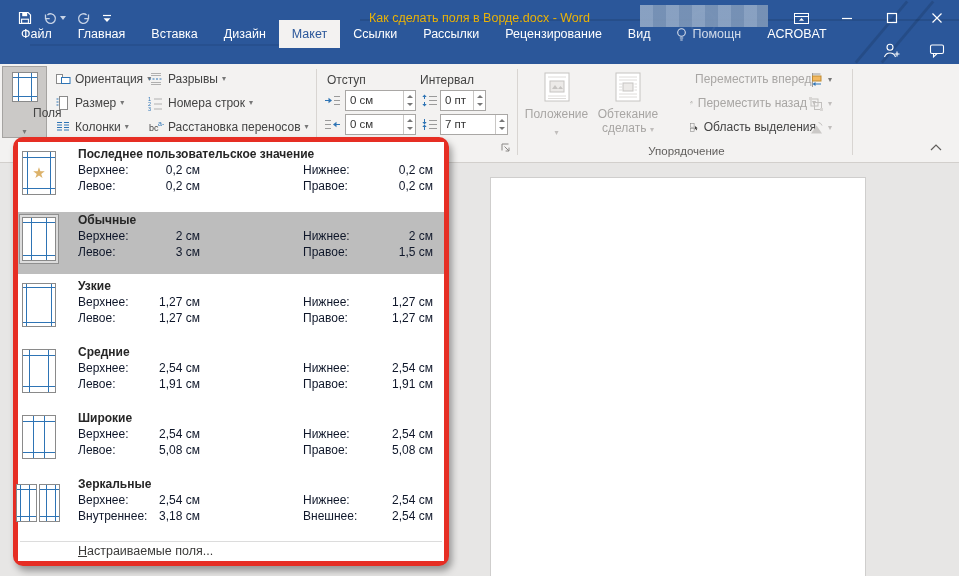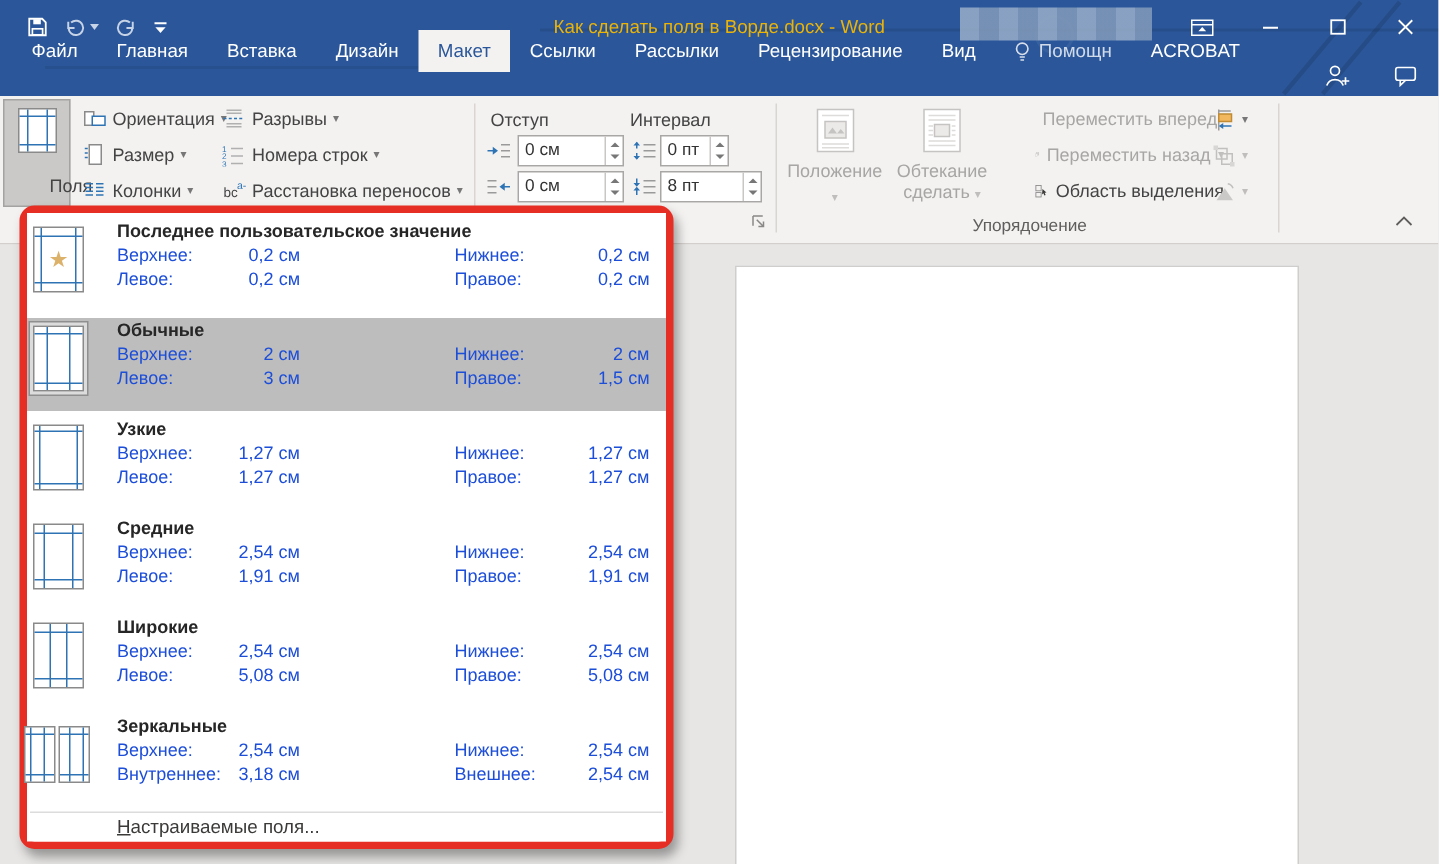--- a/index.html
+++ b/index.html
@@ -29,21 +29,21 @@
   
   #ribbon { position:absolute; left:0; top:64px; width:959px; height:99px; background:#f3f2f1;
             border-bottom:1px solid #d2cfcc; }
   .rlabel { font-size:12px; color:#444; white-space:nowrap; }
   .arr { font-size:8px; color:#777; line-height:1; }
   .arr.dis { color:#c0bebc; }
   .rbtn-row { position:absolute; display:flex; align-items:center; gap:4px; height:18px; }
   .vsep { position:absolute; top:5px; height:86px; width:1px; background:#d8d5d2; }
   #polja-btn { position:absolute; left:2px; top:2px; width:45px; height:72px; background:#cbc9c7;
                border:1px solid #a5a3a1; text-align:center; }
-  #polja-btn .rlabel { display:block; margin-top:15px;padding-left:30px; }
+  #polja-btn .rlabel { display:block; margin-top:4px;padding-left:30px; }
   .spin { position:absolute; height:21px; background:#fff; border:1px solid #a9a7a5; font-size:11.5px; color:#333; }
   .spin .val { position:absolute; left:4px; top:3px; }
   .spin .ud { position:absolute; right:0; top:0; bottom:0; width:12px; border-left:1px solid #c9c7c5;
               display:flex; flex-direction:column; align-items:center; justify-content:space-evenly; }
   .tri-u { width:0; height:0; border-left:3px solid transparent; border-right:3px solid transparent; border-bottom:3.5px solid #777; }
   .tri-d { width:0; height:0; border-left:3px solid transparent; border-right:3px solid transparent; border-top:3.5px solid #777; }
   .bigbtn { position:absolute; top:3px; height:84px; text-align:center; }
   .bigbtn .rlabel { display:block; }
   .dis-t { color:#a8a6a4; }
   .arrange-row { position:absolute; left:690px; width:126px; height:18px; display:flex; align-items:center; gap:5px; }
@@ -68,21 +68,21 @@
                border:5px solid #e62e24; border-radius:10px; z-index:30;
                box-shadow:3px 5px 7px rgba(0,0,0,.35); }
   #menu { position:relative; width:426px; height:419px; background:#fff; }
   .mi { position:absolute; left:0; width:426px; height:62px; }
   .mi.sel { background:#bdbdbd;padding-left:37px; }
   .mi .micon { position:absolute; left:4px; top:5px; width:34px; height:44px; }
   .mi.sel .micon { box-shadow:0 0 0 2px #dcdcdc,0 0 0 3px #8f8f8f; }
   .micon2 { position:absolute; left:-2px; top:8px; display:flex; gap:2px; }
   .micon2 .thumb { width:21px; height:38px; }
   .mt { position:absolute; left:60px; top:1px; font-size:12px; font-weight:bold; color:#262626; }
-  .ml,.mv { position:absolute; font-size:12px; color:#1d4ed8; }
+  .ml,.mv { position:absolute; font-size:12px; color:#0f172a; }
   .r1 { top:17px; } .r2 { top:33px; }
   .l1 { left:60px; } .v1 { left:60px; width:122px; text-align:right; }
   .l2 { left:285px; } .v2 { left:285px; width:130px; text-align:right; }
   .mdivider { position:absolute; left:2px; top:399px; width:422px; height:1px; background:#dcdcdc; }
   .mfoot { position:absolute; left:60px; top:402px; font-size:12.5px; color:#3b3a39; }
   .mfoot u { text-decoration:underline; }
   svg { display:block; }
 </style>
 </head>
 <body>
@@ -306,21 +306,21 @@
         </span>
     </div>
     <span class="abs" style="left:421px;top:54px">
       <svg width="17" height="13" viewBox="0 0 17 13">
           <path d="M3.5 5 v-4 M3.5 8 v4" stroke="#2e74b5"></path>
           <path d="M1.3 4 L3.5 6.5 L5.7 4 z M1.3 9 L3.5 6.5 L5.7 9 z" fill="#2e74b5"></path>
           <path d="M8 2.5 h8 M8 6.5 h8 M8 10.5 h8" stroke="#9a9a9a"></path>
         </svg>
     </span>
     <div class="spin" style="left:440px;top:50px;width:68px">
-      <span class="val">8 пт</span>
+      <span class="val">7 пт</span>
       <span class="ud">
           <span class="tri-u"></span>
           <span class="tri-d"></span>
         </span>
     </div>
 
     <span class="abs" style="left:500px;top:78px">
       <svg width="11" height="11" viewBox="0 0 11 11">
           <path d="M2 2 h6.5 M2 2 v6.5" stroke="#8a8886" fill="none"></path>
           <path d="M4.5 4.5 L9 9 M9 5.6 V9 H5.6" stroke="#8a8886" fill="none"></path>

